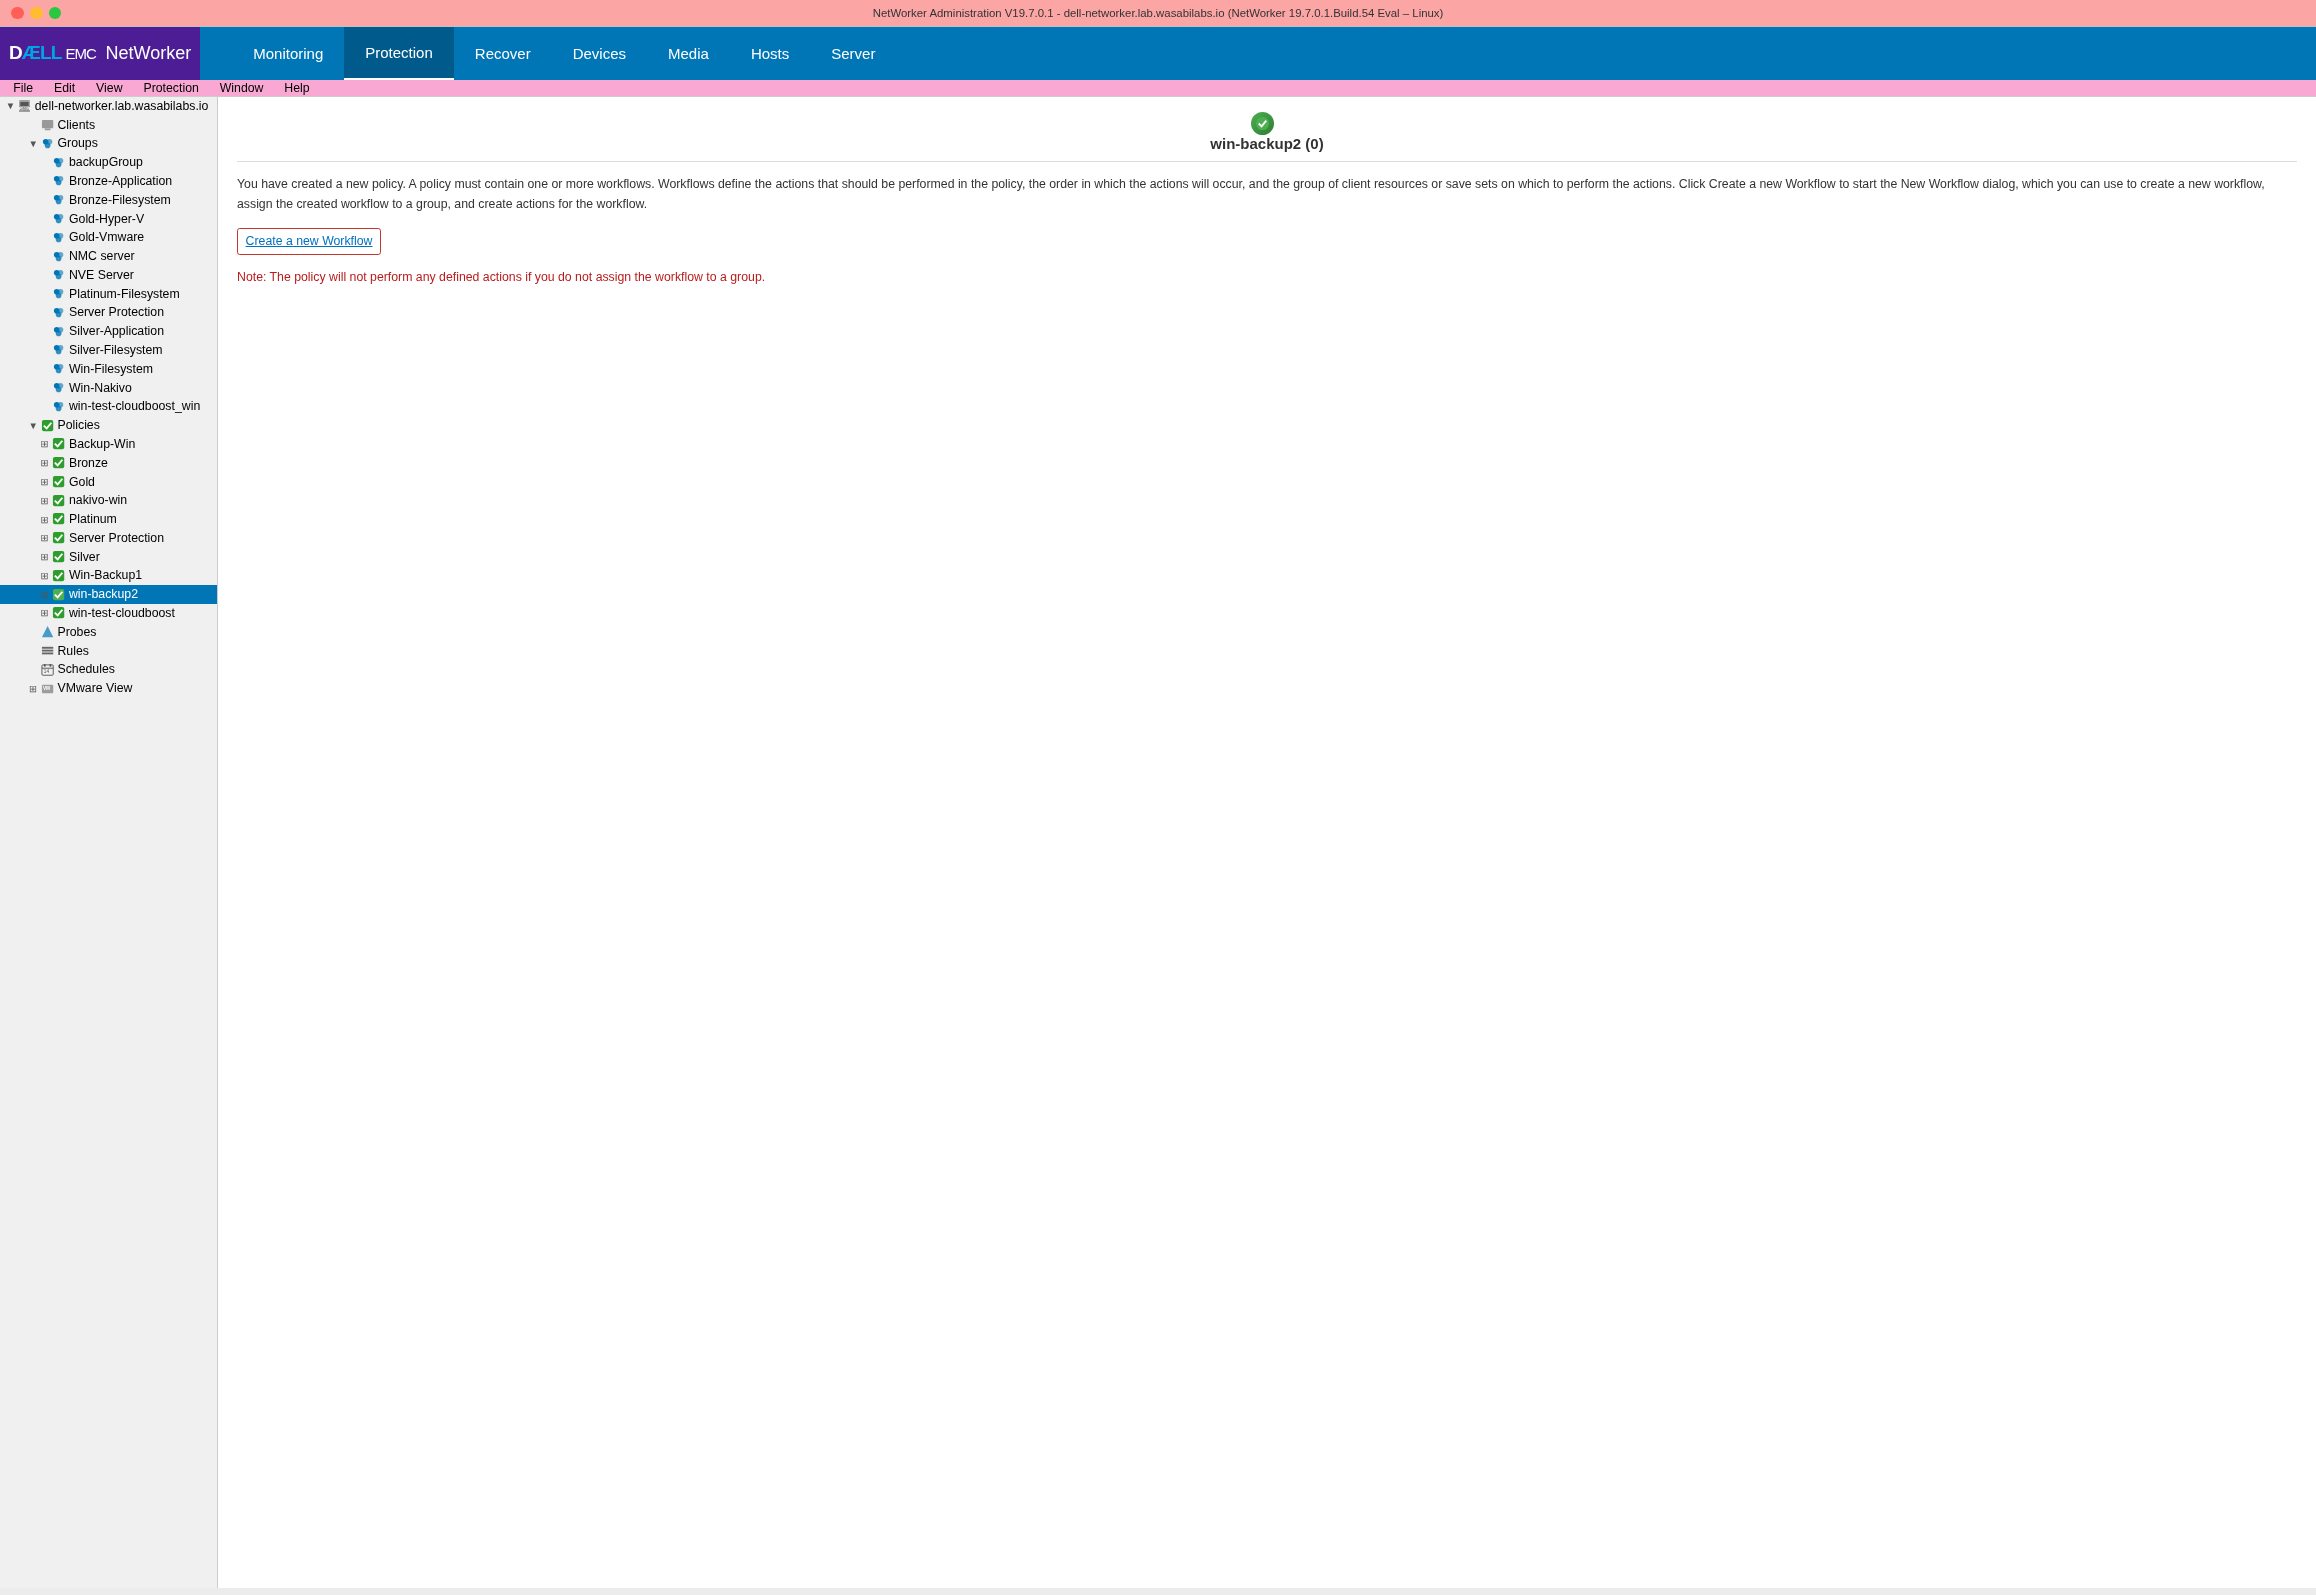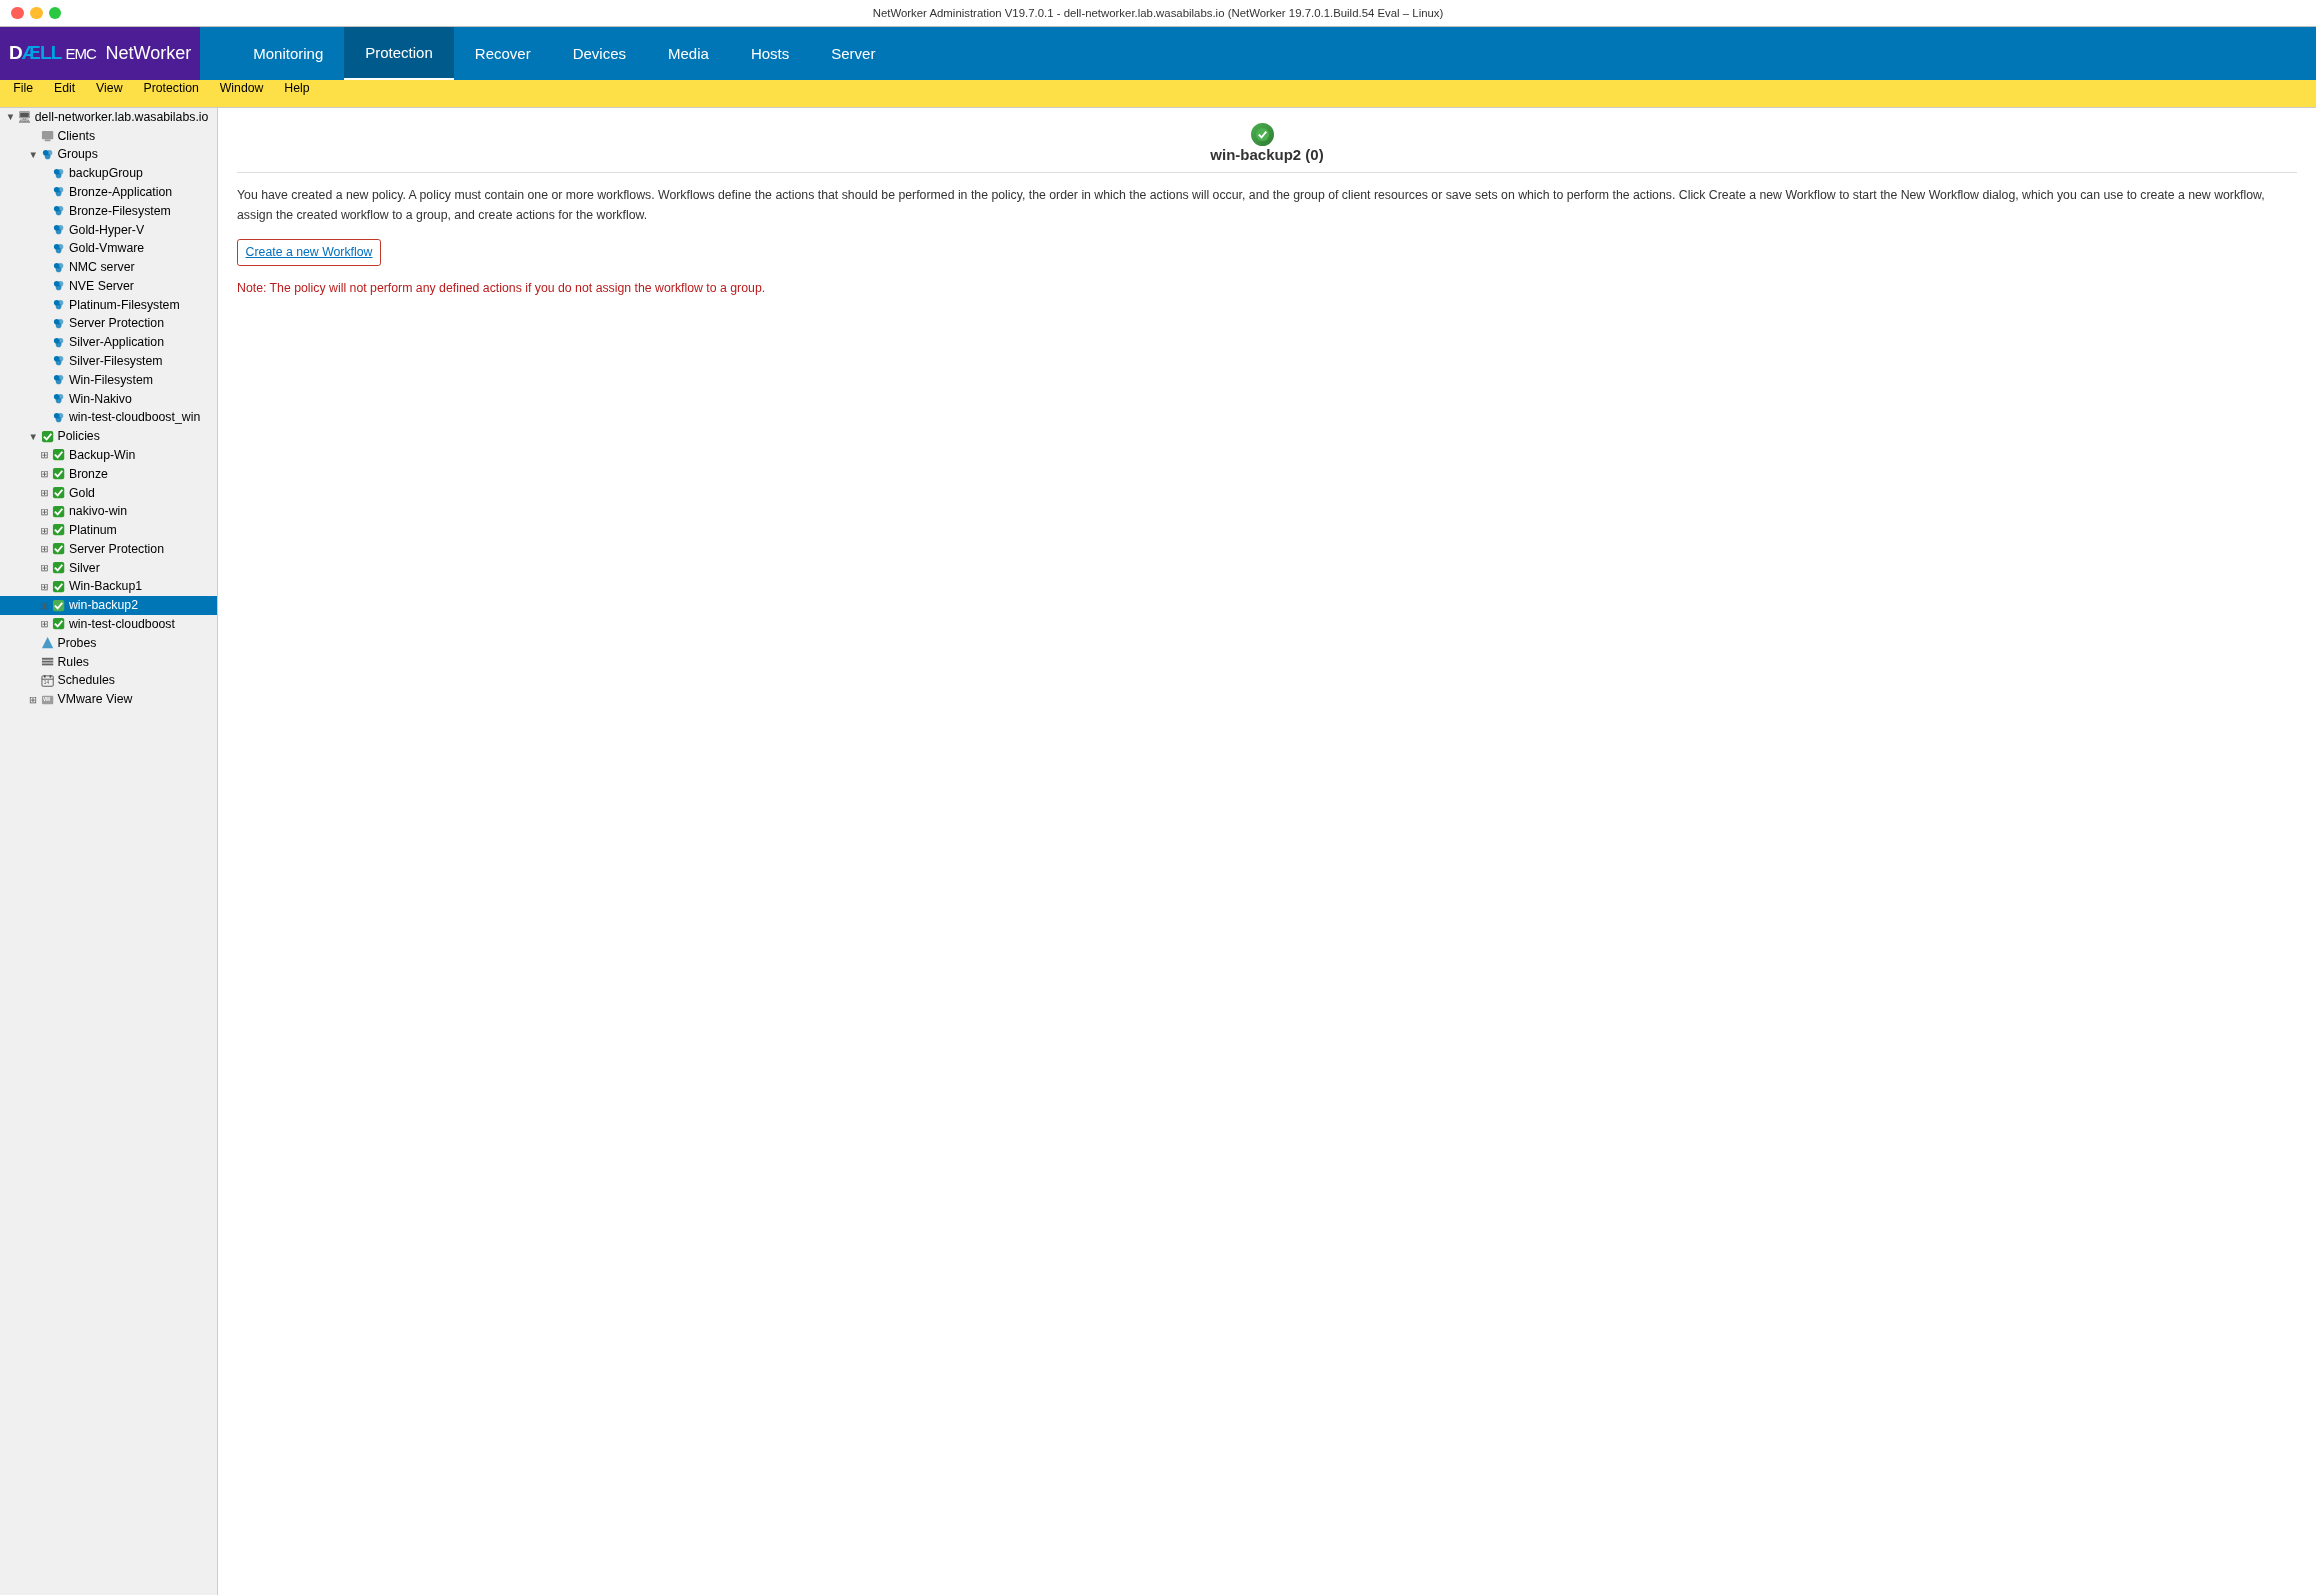--- a/index.html
+++ b/index.html
@@ -1,21 +1,21 @@
 <!DOCTYPE html>
 <html style="font-size:15px"><head>
   <meta charset="utf-8">
   <style>
     * { margin: 0; padding: 0; box-sizing: border-box; }
     body { font-family: -apple-system, BlinkMacSystemFont, 'Helvetica Neue', Arial, sans-serif; font-size: 12.3px; background: #ececec; overflow: hidden; }
 
     
     .titlebar {
       height: 26.5px;
-      background: #ffffff;
+      background: #fca5a5;
       display: flex;
       align-items: center;
       justify-content: center;
       position: relative;
       border-bottom: 0.9px solid #c0c0c0;
     }
     .titlebar-buttons {
       position: absolute;
       left: 11.4px;
       display: flex;
@@ -47,23 +47,23 @@
     }
     .nav-items { display: flex; height: 100%; align-items: center; margin-left: 32px; }
     .nav-item {
       color: white; padding: 0 21px; height: 100%; display: flex; align-items: center;
       font-size: 15px; cursor: pointer; white-space: nowrap;
     }
     .nav-item.active { background: #005a8b; border-bottom: 2.8px solid white; }
 
     
     .menubar {
-      background: #fde047;
+      background: #f9a8d4;
       border-bottom: 0.9px solid #ccc;
-      height: 28px;
+      height: 17px;
       display: flex;
       padding: 0 3.8px;
       gap: 1.9px;
     }
     .menu-item {
       padding: 1.9px 9.5px; font-size: 12.3px; cursor: pointer; border-radius: 2.8px;
     }
 
     
     .main-container {

